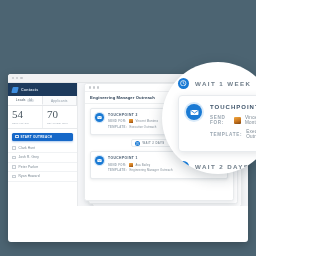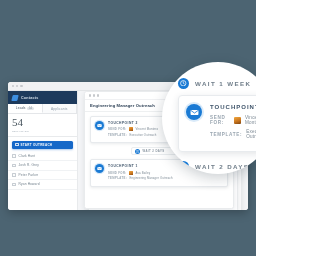--- a/index.html
+++ b/index.html
@@ -11,22 +11,22 @@
   #stage {
     position: relative;
     width: 256px; height: 256px;
     background: #4c6472;
     overflow: hidden;
   }
 
   
   #app-window {
     position: absolute;
-    left: 8px; top: 82px;
-    width: 240px; height: 128px;
+    left: 8px; top: 74px;
+    width: 240px; height: 168px;
     background: #ffffff;
     border-radius: 3px;
     box-shadow: 0 3px 10px rgba(0,0,0,0.25);
     overflow: hidden;
   }
   .win-chrome {
     height: 9px;
     background: #f1f2f3;
     border-bottom: 1px solid #e3e5e7;
     display: flex; align-items: center;
@@ -309,20 +309,24 @@
           </div>
           <div class="tab">
             <span>Applicants</span>
           </div>
         </div>
 
         <div class="stats">
           <div class="stat">
             <div class="stat-num">54</div>
             <div class="stat-lbl">NEW LEADS</div>
+          </div>
+          <div class="stat">
+            <div class="stat-num">70</div>
+            <div class="stat-lbl">REACHED OUT</div>
           </div>
         </div>
 
         <div class="cta-wrap">
           <div id="cta-button">
             <span class="cta-ico"></span>
             <span class="cta-text">START OUTREACH</span>
           </div>
         </div>
 

